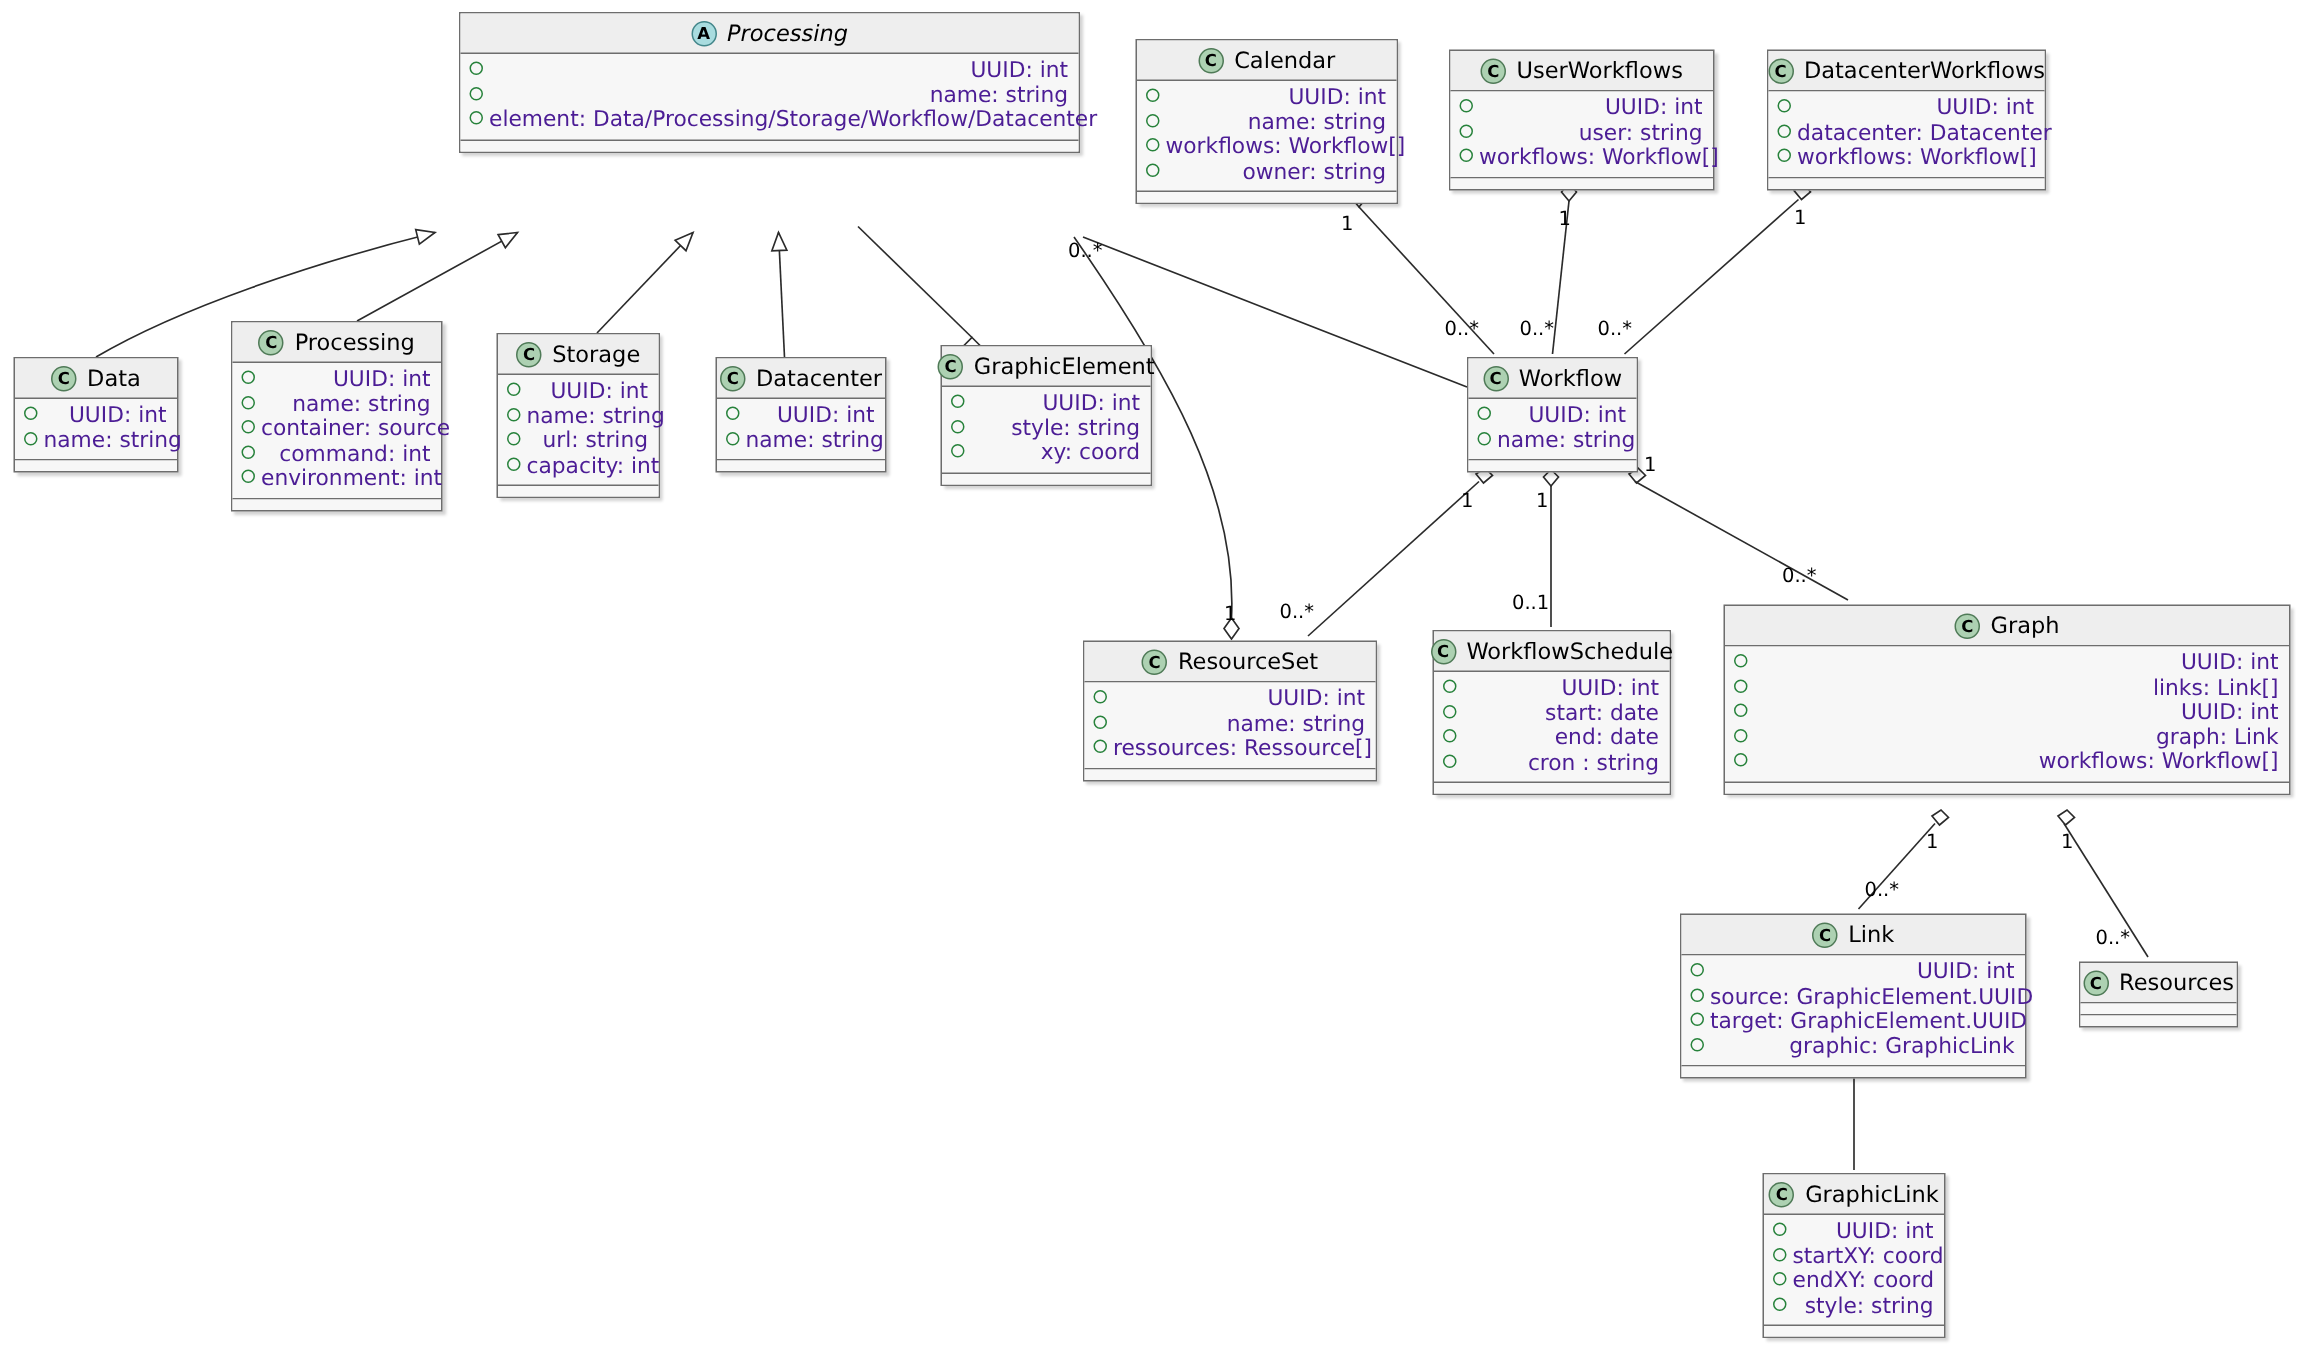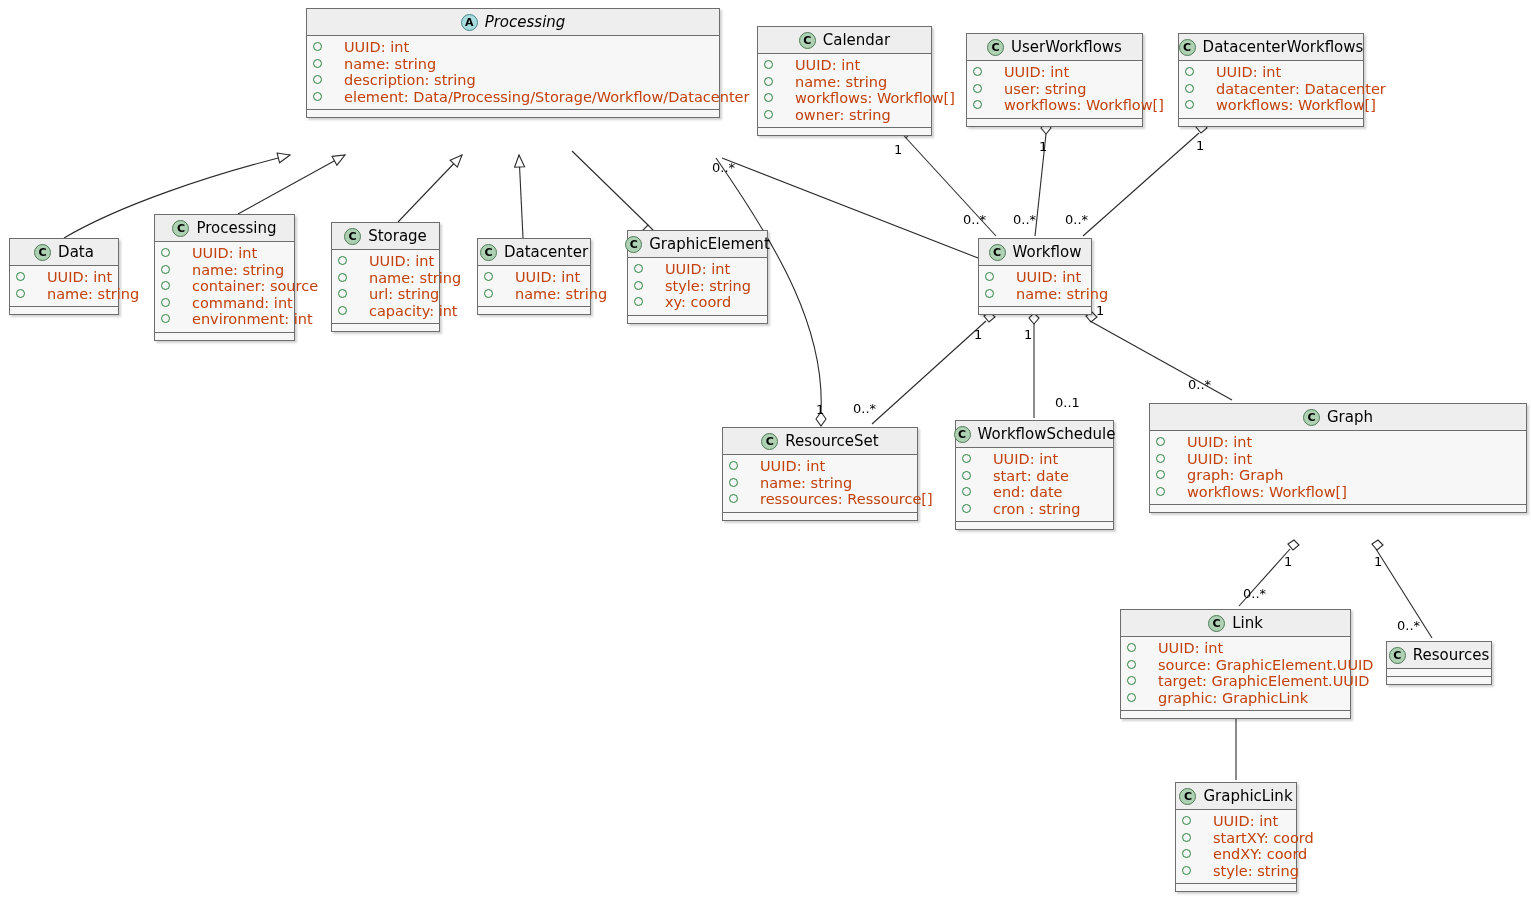--- a/index.html
+++ b/index.html
@@ -73,25 +73,26 @@
     background: #f7f7f7;
     border-bottom: 1px solid #6d6d6d;
   }
   .cls-attrs.empty {
     padding: 0;
     height: 7px;
   }
   .attr {
     display: flex;
     align-items: baseline;
-    gap: 22px;
+    gap: 4px;
     font-size: 14.5px;
-    color: #c2410c;
+    color: #4c1d95;
     line-height: 16.5px;
     white-space: nowrap;
+    justify-content: space-between;
   }
   .attr-dot {
     width: 7px;
     height: 7px;
     border-radius: 50%;
     border: 1px solid #27823b;
     background: transparent;
     flex: 0 0 auto;
     position: relative;
     top: -1px;
@@ -202,24 +203,20 @@
           <div class="attr">
             <span class="attr-dot"></span>
             <span>UUID: int</span>
           </div>
           <div class="attr">
             <span class="attr-dot"></span>
             <span>name: string</span>
           </div>
           <div class="attr">
             <span class="attr-dot"></span>
-            <span>description: string</span>
-          </div>
-          <div class="attr">
-            <span class="attr-dot"></span>
             <span>element: Data/Processing/Storage/Workflow/Datacenter</span>
           </div>
         </div>
         <div class="cls-methods"></div>
       </div>
       <div class="uml-class" style="left: 757px; top: 26px; width: 175px;">
         <div class="cls-header">
           <span class="type-badge c">C</span>
           <span class="cls-title">Calendar</span>
         </div>
@@ -462,25 +459,29 @@
           <span class="type-badge c">C</span>
           <span class="cls-title">Graph</span>
         </div>
         <div class="cls-attrs">
           <div class="attr">
             <span class="attr-dot"></span>
             <span>UUID: int</span>
           </div>
           <div class="attr">
             <span class="attr-dot"></span>
-            <span>UUID: int</span>
-          </div>
-          <div class="attr">
-            <span class="attr-dot"></span>
-            <span>graph: Graph</span>
+            <span>links: Link[]</span>
+          </div>
+          <div class="attr">
+            <span class="attr-dot"></span>
+            <span>UUID: int</span>
+          </div>
+          <div class="attr">
+            <span class="attr-dot"></span>
+            <span>graph: Link</span>
           </div>
           <div class="attr">
             <span class="attr-dot"></span>
             <span>workflows: Workflow[]</span>
           </div>
         </div>
         <div class="cls-methods"></div>
       </div>
       <div class="uml-class" style="left: 1120px; top: 609px; width: 231px;">
         <div class="cls-header">
@@ -547,21 +548,21 @@
       <div class="edge-label" style="left: 1039px; top: 139px;">1</div>
       <div class="edge-label" style="left: 1196px; top: 138px;">1</div>
       <div class="edge-label" style="left: 963px; top: 212px;">0..*</div>
       <div class="edge-label" style="left: 1013px; top: 212px;">0..*</div>
       <div class="edge-label" style="left: 1065px; top: 212px;">0..*</div>
       <div class="edge-label" style="left: 974px; top: 327px;">1</div>
       <div class="edge-label" style="left: 1024px; top: 327px;">1</div>
       <div class="edge-label" style="left: 1096px; top: 303px;">1</div>
       <div class="edge-label" style="left: 853px; top: 401px;">0..*</div>
       <div class="edge-label" style="left: 816px; top: 402px;">1</div>
-      <div class="edge-label" style="left: 1008px; top: 395px; margin-left: 47px;">0..1</div>
+      <div class="edge-label" style="left: 1008px; top: 395px;">0..1</div>
       <div class="edge-label" style="left: 1188px; top: 377px;">0..*</div>
       <div class="edge-label" style="left: 1284px; top: 554px;">1</div>
       <div class="edge-label" style="left: 1243px; top: 586px;">0..*</div>
       <div class="edge-label" style="left: 1374px; top: 554px;">1</div>
       <div class="edge-label" style="left: 1397px; top: 618px;">0..*</div>
     </div>
 
 </div>
 
 </body></html>

